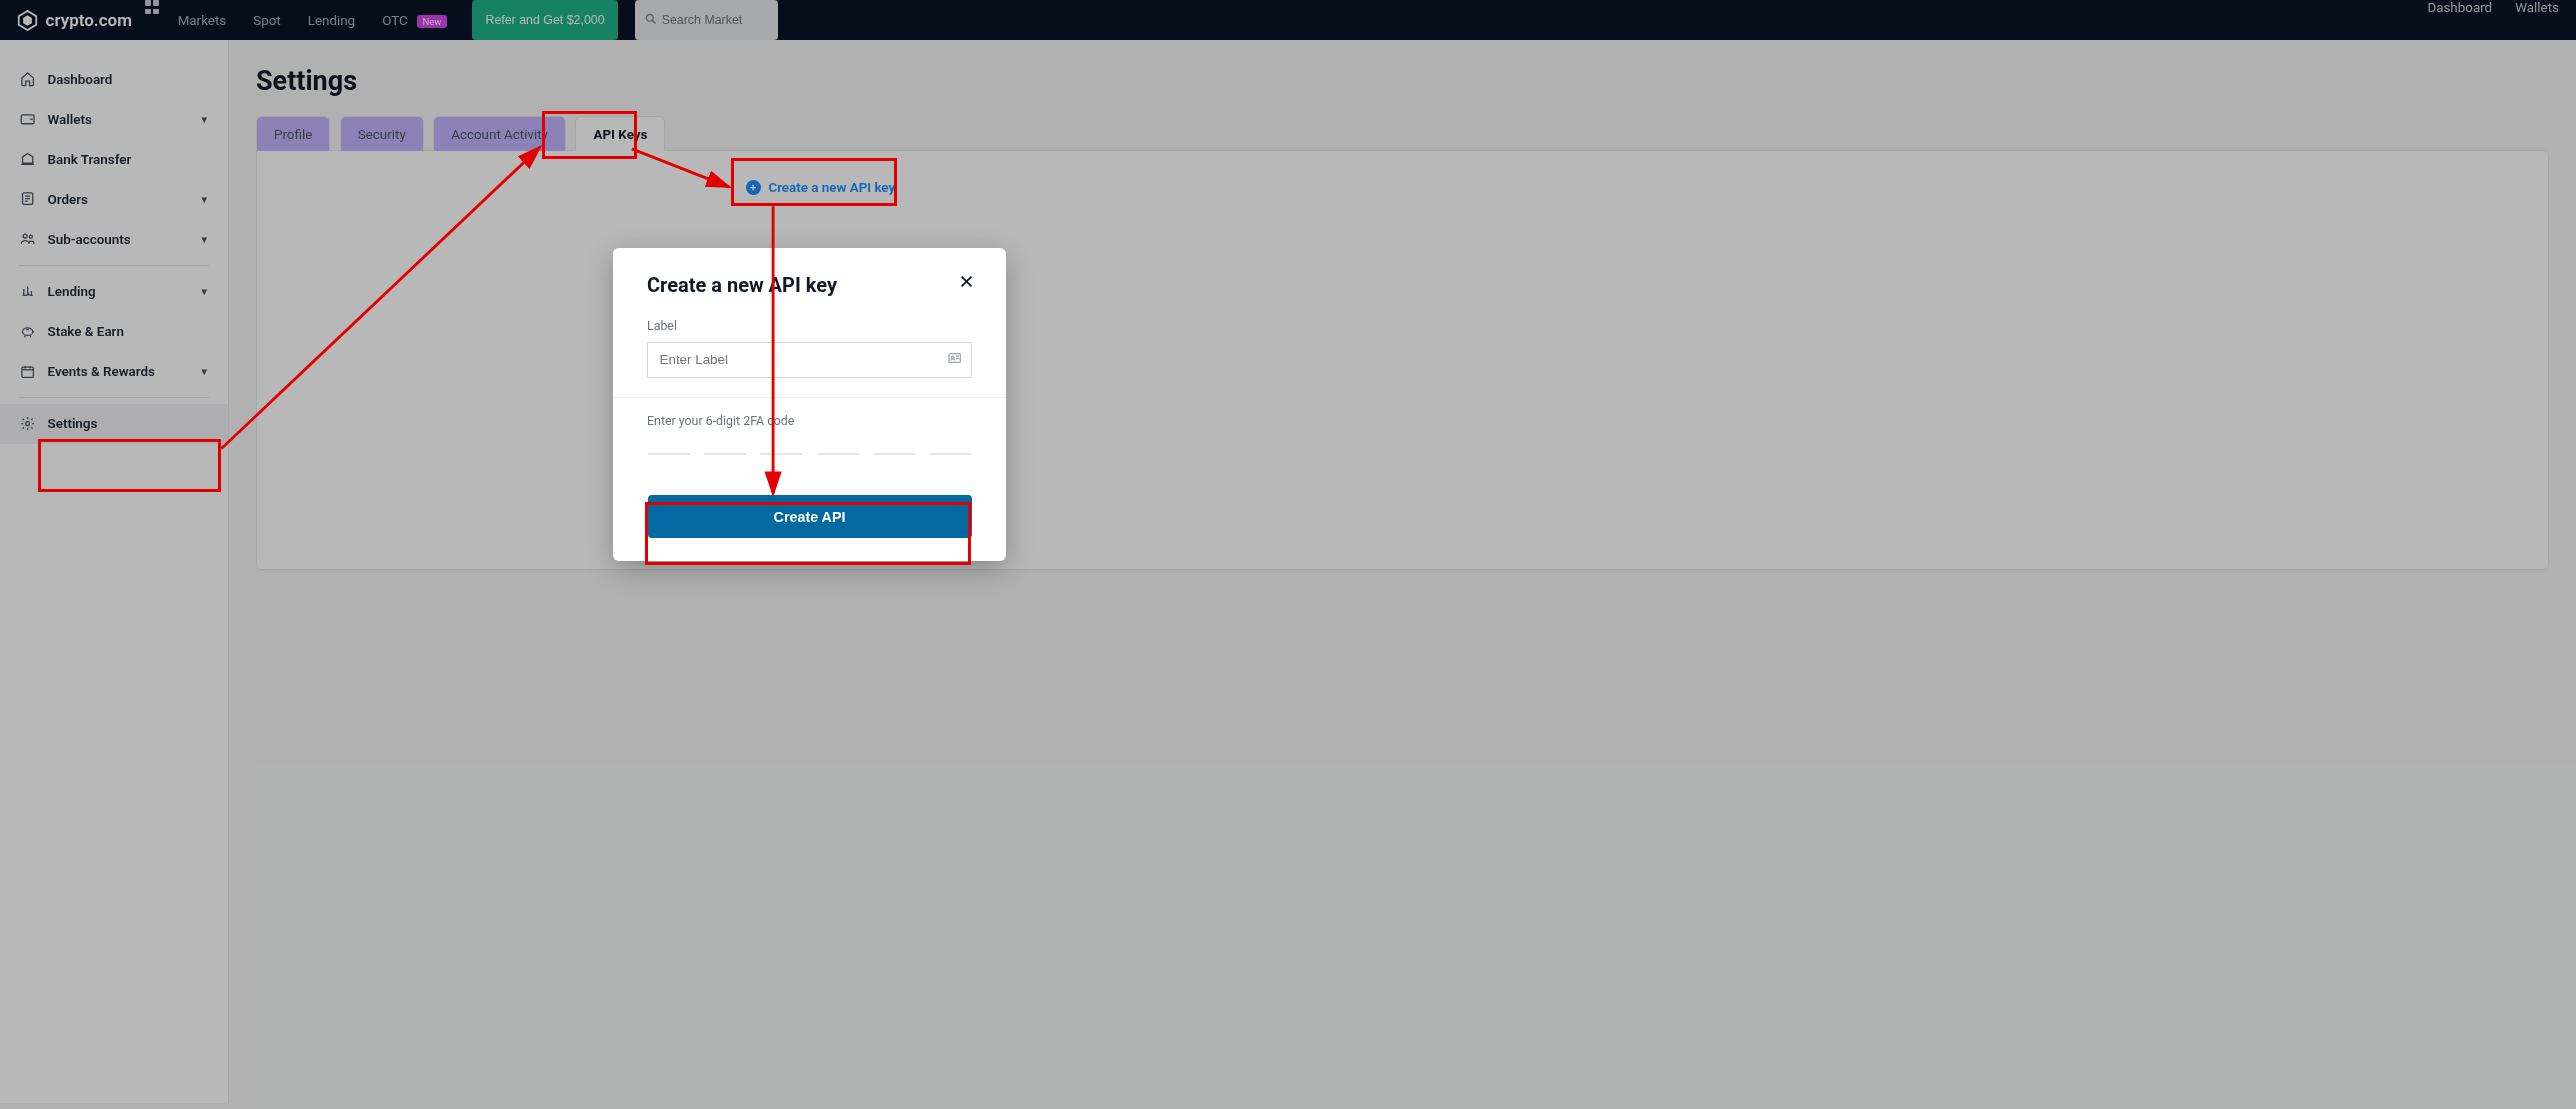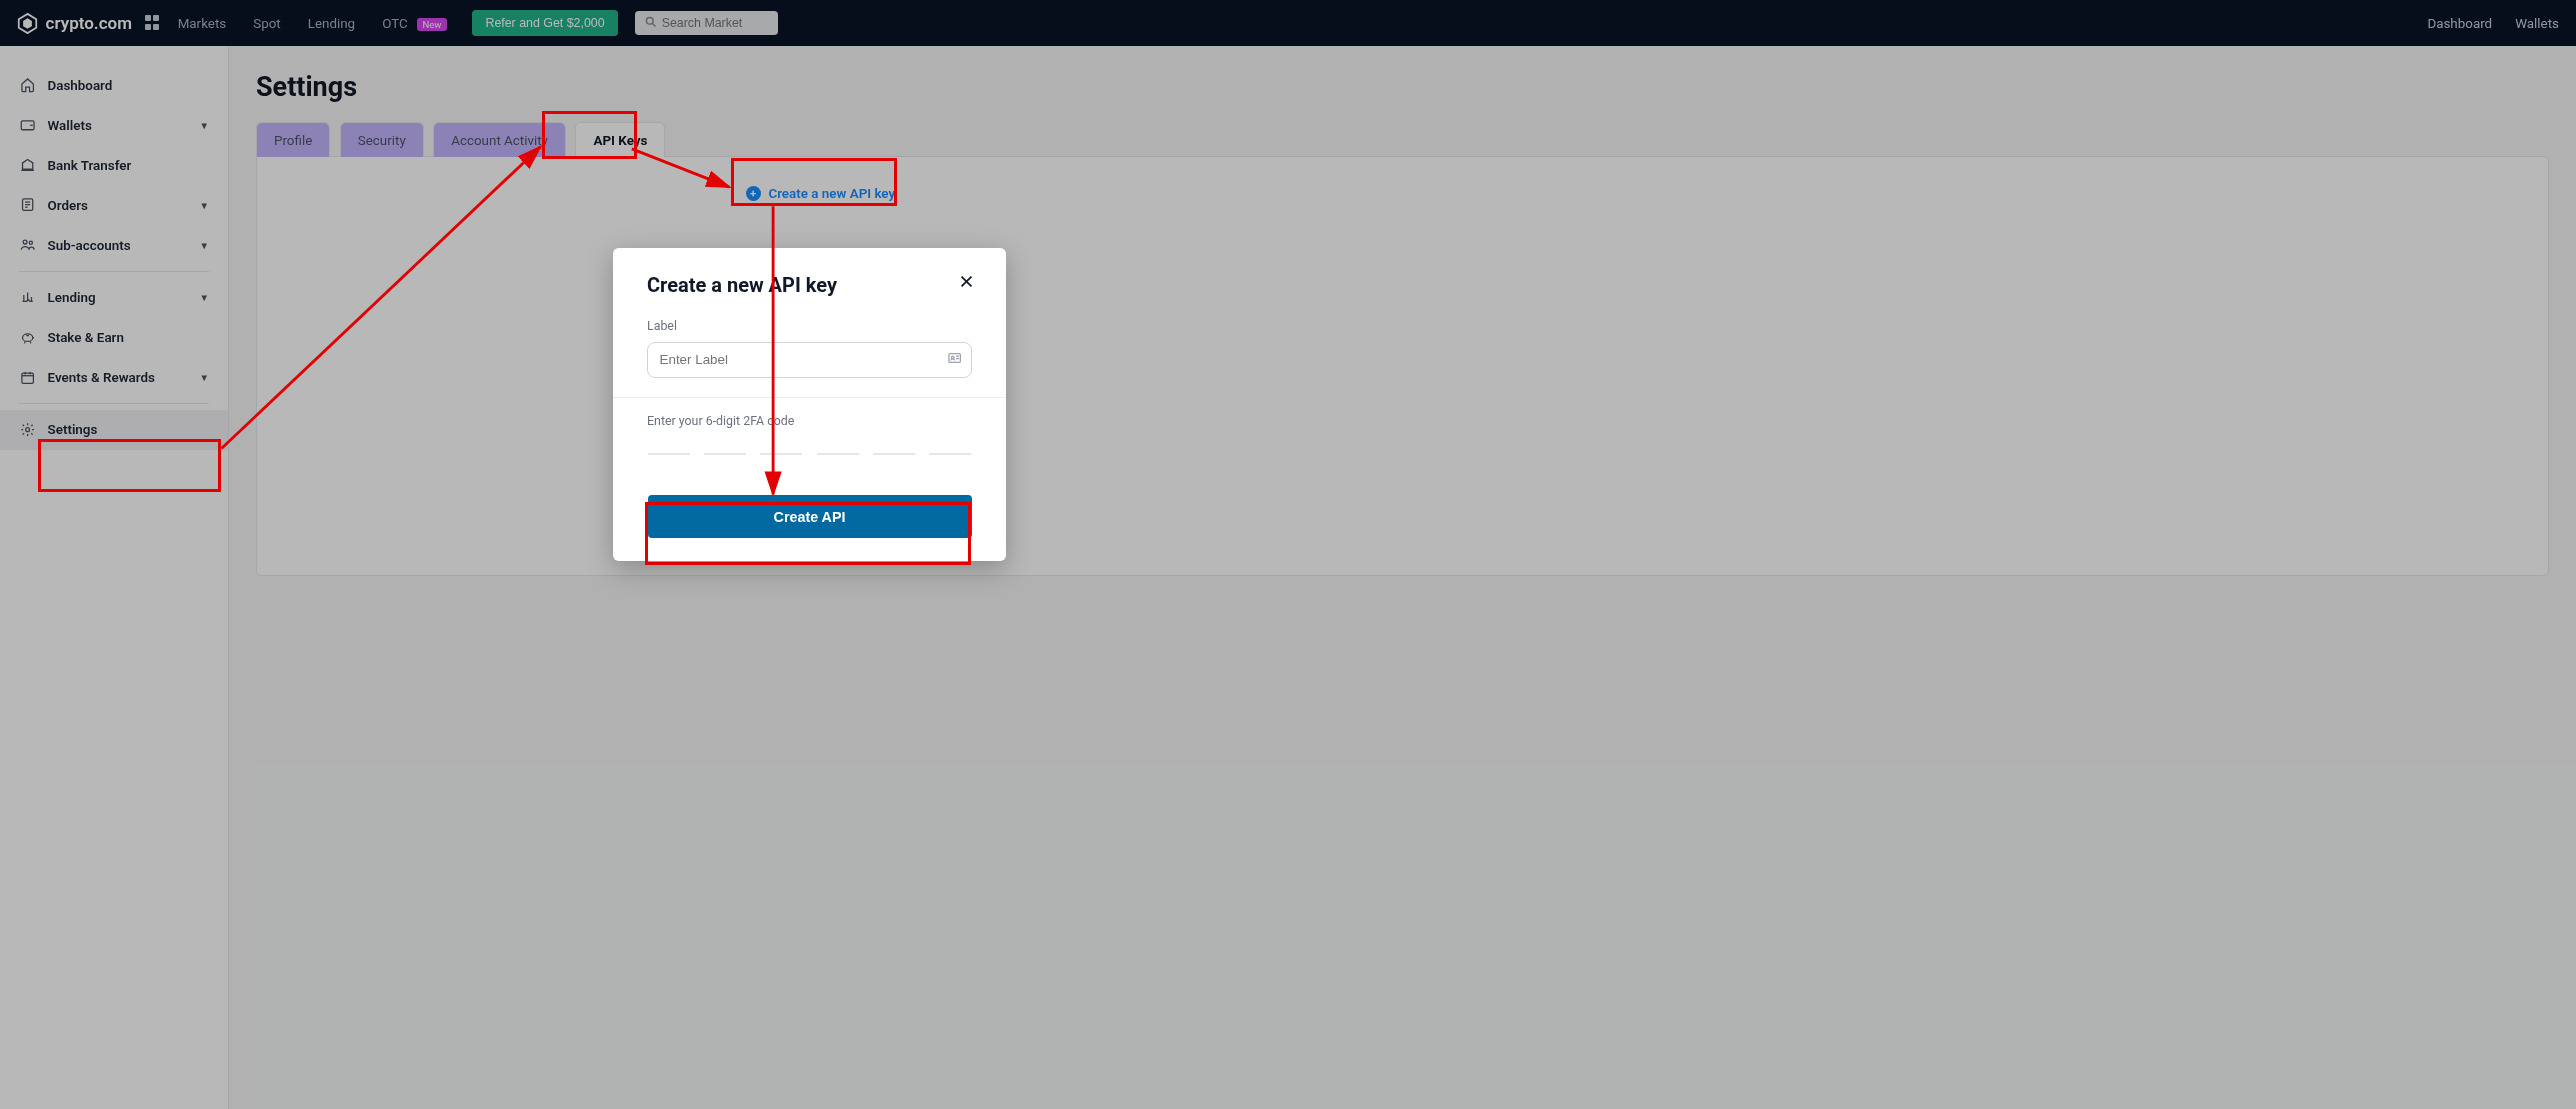--- a/index.html
+++ b/index.html
@@ -1,20 +1,20 @@
 <!DOCTYPE html>
 <html><head>
 <meta charset="utf-8">
 <style>
   * { box-sizing: border-box; margin: 0; padding: 0; }
   html, body { width: 100%; height: 100%; font-family: -apple-system, BlinkMacSystemFont, 'Segoe UI', Roboto, Arial, sans-serif; }
   body { background: #f5f6f7; overflow: hidden; }
 
   
-  .topnav { background: #0b1426; height: 46px; display: flex; align-items: center; padding: 0 17px; color: #c9cfd8; font-size: 13.4px; }
+  .topnav { background: #0b1426; height: 40px; display: flex; padding: 0 17px; color: #c9cfd8; font-size: 13.4px; }
   .brand { display: flex; align-items: center; gap: 7.6px; color: #fff; font-weight: 600; font-size: 17px; margin-right: 13.4px; }
   .brand-icon { width: 21px; height: 21px; display: inline-flex; align-items: center; justify-content: center; }
   .apps-icon { display: inline-flex; gap: 1.9px; flex-wrap: wrap; width: 15.3px; height: 15.3px; margin-right: 17px; }
   .apps-icon span { width: 5.7px; height: 5.7px; background: #c9cfd8; border-radius: 1px; }
   .nav-links { display: flex; align-items: center; gap: 27px; }
   .nav-link { color: #aab2bf; cursor: pointer; }
   .badge-new { background: #d946ef; color: #fff; font-size: 9.5px; border-radius: 2.9px; padding: 1px 5.7px; margin-left: 5.7px; }
   .refer-btn { background: #20b589; color: #fff; border: none; border-radius: 3.8px; padding: 5.7px 13.4px; font-size: 12.4px; margin-left: 25px; cursor: pointer; }
   .search-wrap { margin-left: 17px; background: #e9eaec; border-radius: 3.8px; display: flex; align-items: center; padding: 4.8px 9.5px; width: 143px; }
   .search-wrap input { border: none; background: transparent; outline: none; font-size: 12.4px; width: 100%; color: #333; }
@@ -45,21 +45,21 @@
   .dim-overlay { position: absolute; inset: 0; background: rgba(0,0,0,0.28); pointer-events: none; z-index: 20; }
 
   
   .modal { position: absolute; left: 613px; top: 248px; width: 393px; background: #fff; border-radius: 5.7px; box-shadow: 0 7.6px 27px rgba(0,0,0,0.25); z-index: 30; padding: 0 0 23px 0; }
   .modal-head { display: flex; align-items: flex-start; justify-content: space-between; padding: 25px 27px 5.7px 34px; }
   .modal-title { font-size: 20px; font-weight: 700; color: #111827; }
   .close-x { font-size: 19px; color: #111827; cursor: pointer; background: none; border: none; line-height: 1; padding: 0 3.8px; }
   .modal-section { padding: 15.3px 34px 19px 34px; }
   .field-label { font-size: 12.4px; color: #6b7280; margin-bottom: 9px; display: block; }
   .input-row { position: relative; }
-  .text-input { width: 100%; border: 1px solid #d1d5db; border-radius: 8px; padding: 9.5px 34px 9.5px 11.5px; font-size: 13.4px; color: #374151; outline: none; }
+  .text-input { width: 100%; border: 1px solid #d1d5db; border-radius: 1px; padding: 9.5px 34px 9.5px 11.5px; font-size: 13.4px; color: #374151; outline: none; }
   .input-end-icon { position: absolute; right: 9.5px; top: 50%; transform: translateY(-50%); color: #9ca3af; }
   .hr { height: 1px; background: #eceef1; }
   .twofa-label { font-size: 12.4px; color: #6b7280; margin-bottom: 25px; }
   .code-boxes { display: flex; gap: 13.4px; justify-content: space-around; }
   .code-box { width: 42px; height: 1.9px; background: #e5e7eb; border: none; }
   .create-btn { display: block; width: calc(100% - 69px); margin: 21px auto 0 auto; background: #0369a1; color: #fff; border: none; border-radius: 3.8px; padding: 13.4px 0; font-size: 14.3px; font-weight: 600; cursor: pointer; }
 
   
   .annot { position: absolute; border: 3.8px solid #e30000; z-index: 40; pointer-events: none; }
   .annot-settings { left: 38px; top: 439px; width: 183px; height: 53px; }

